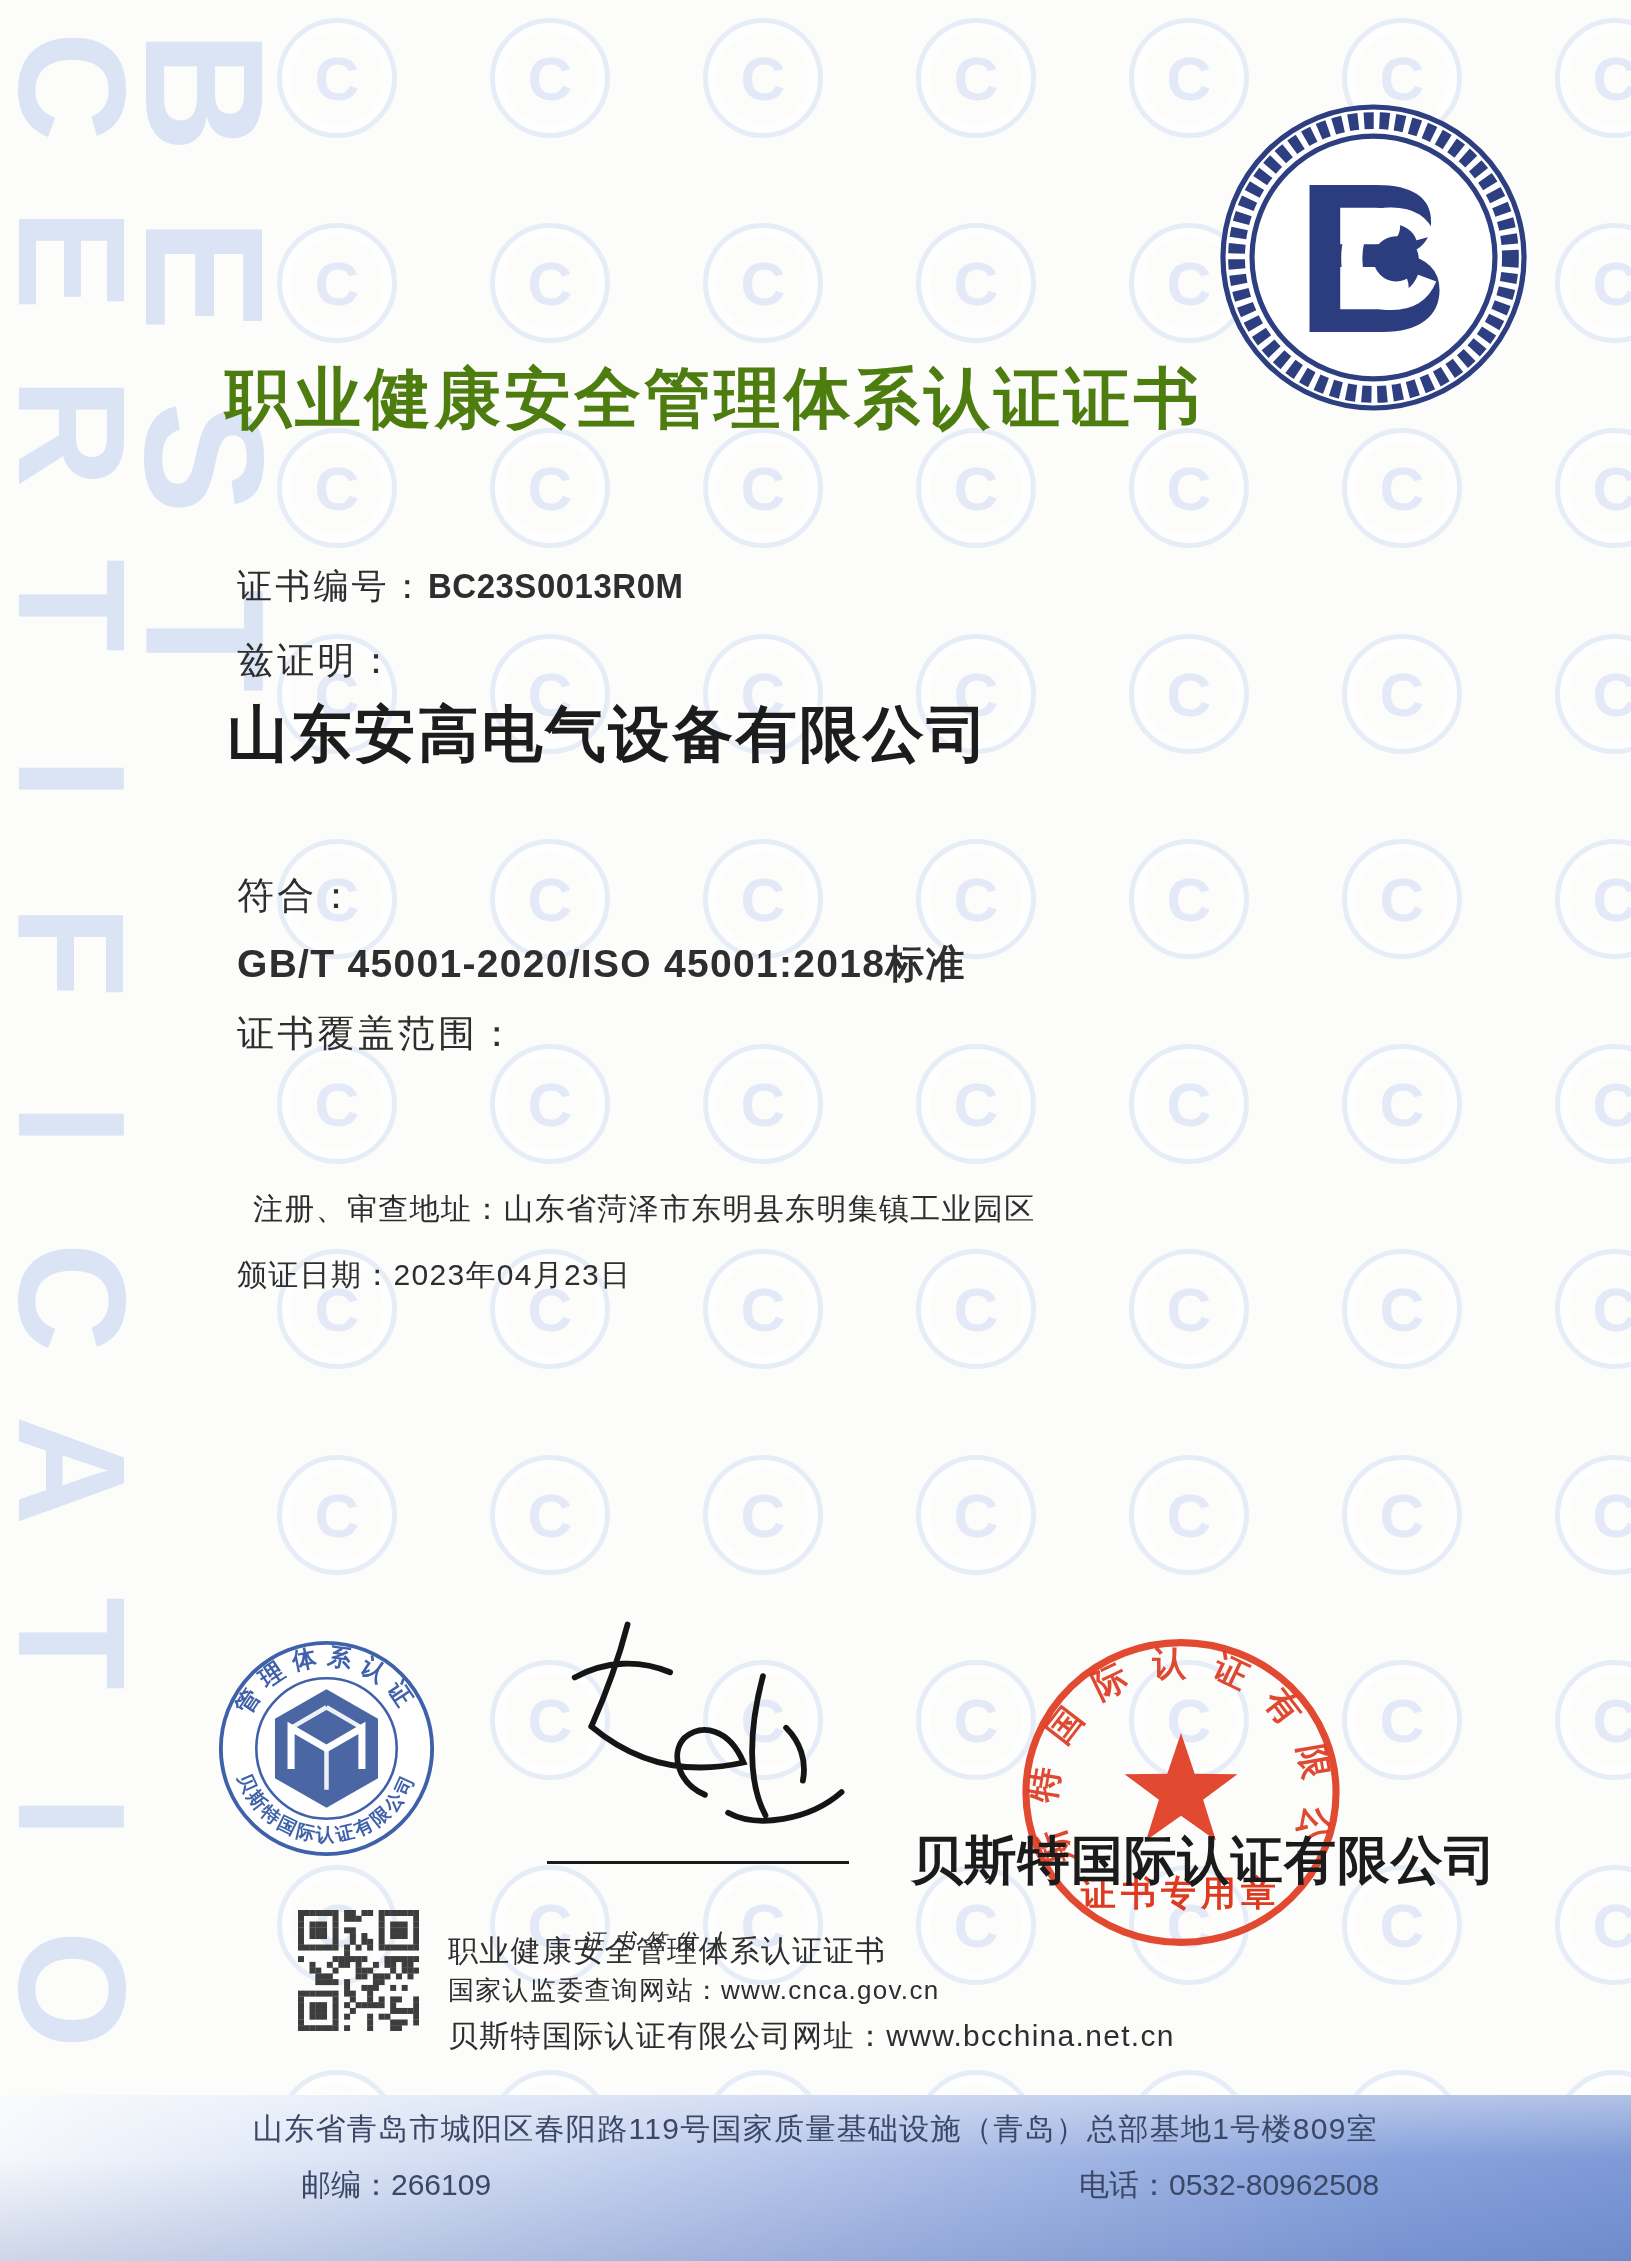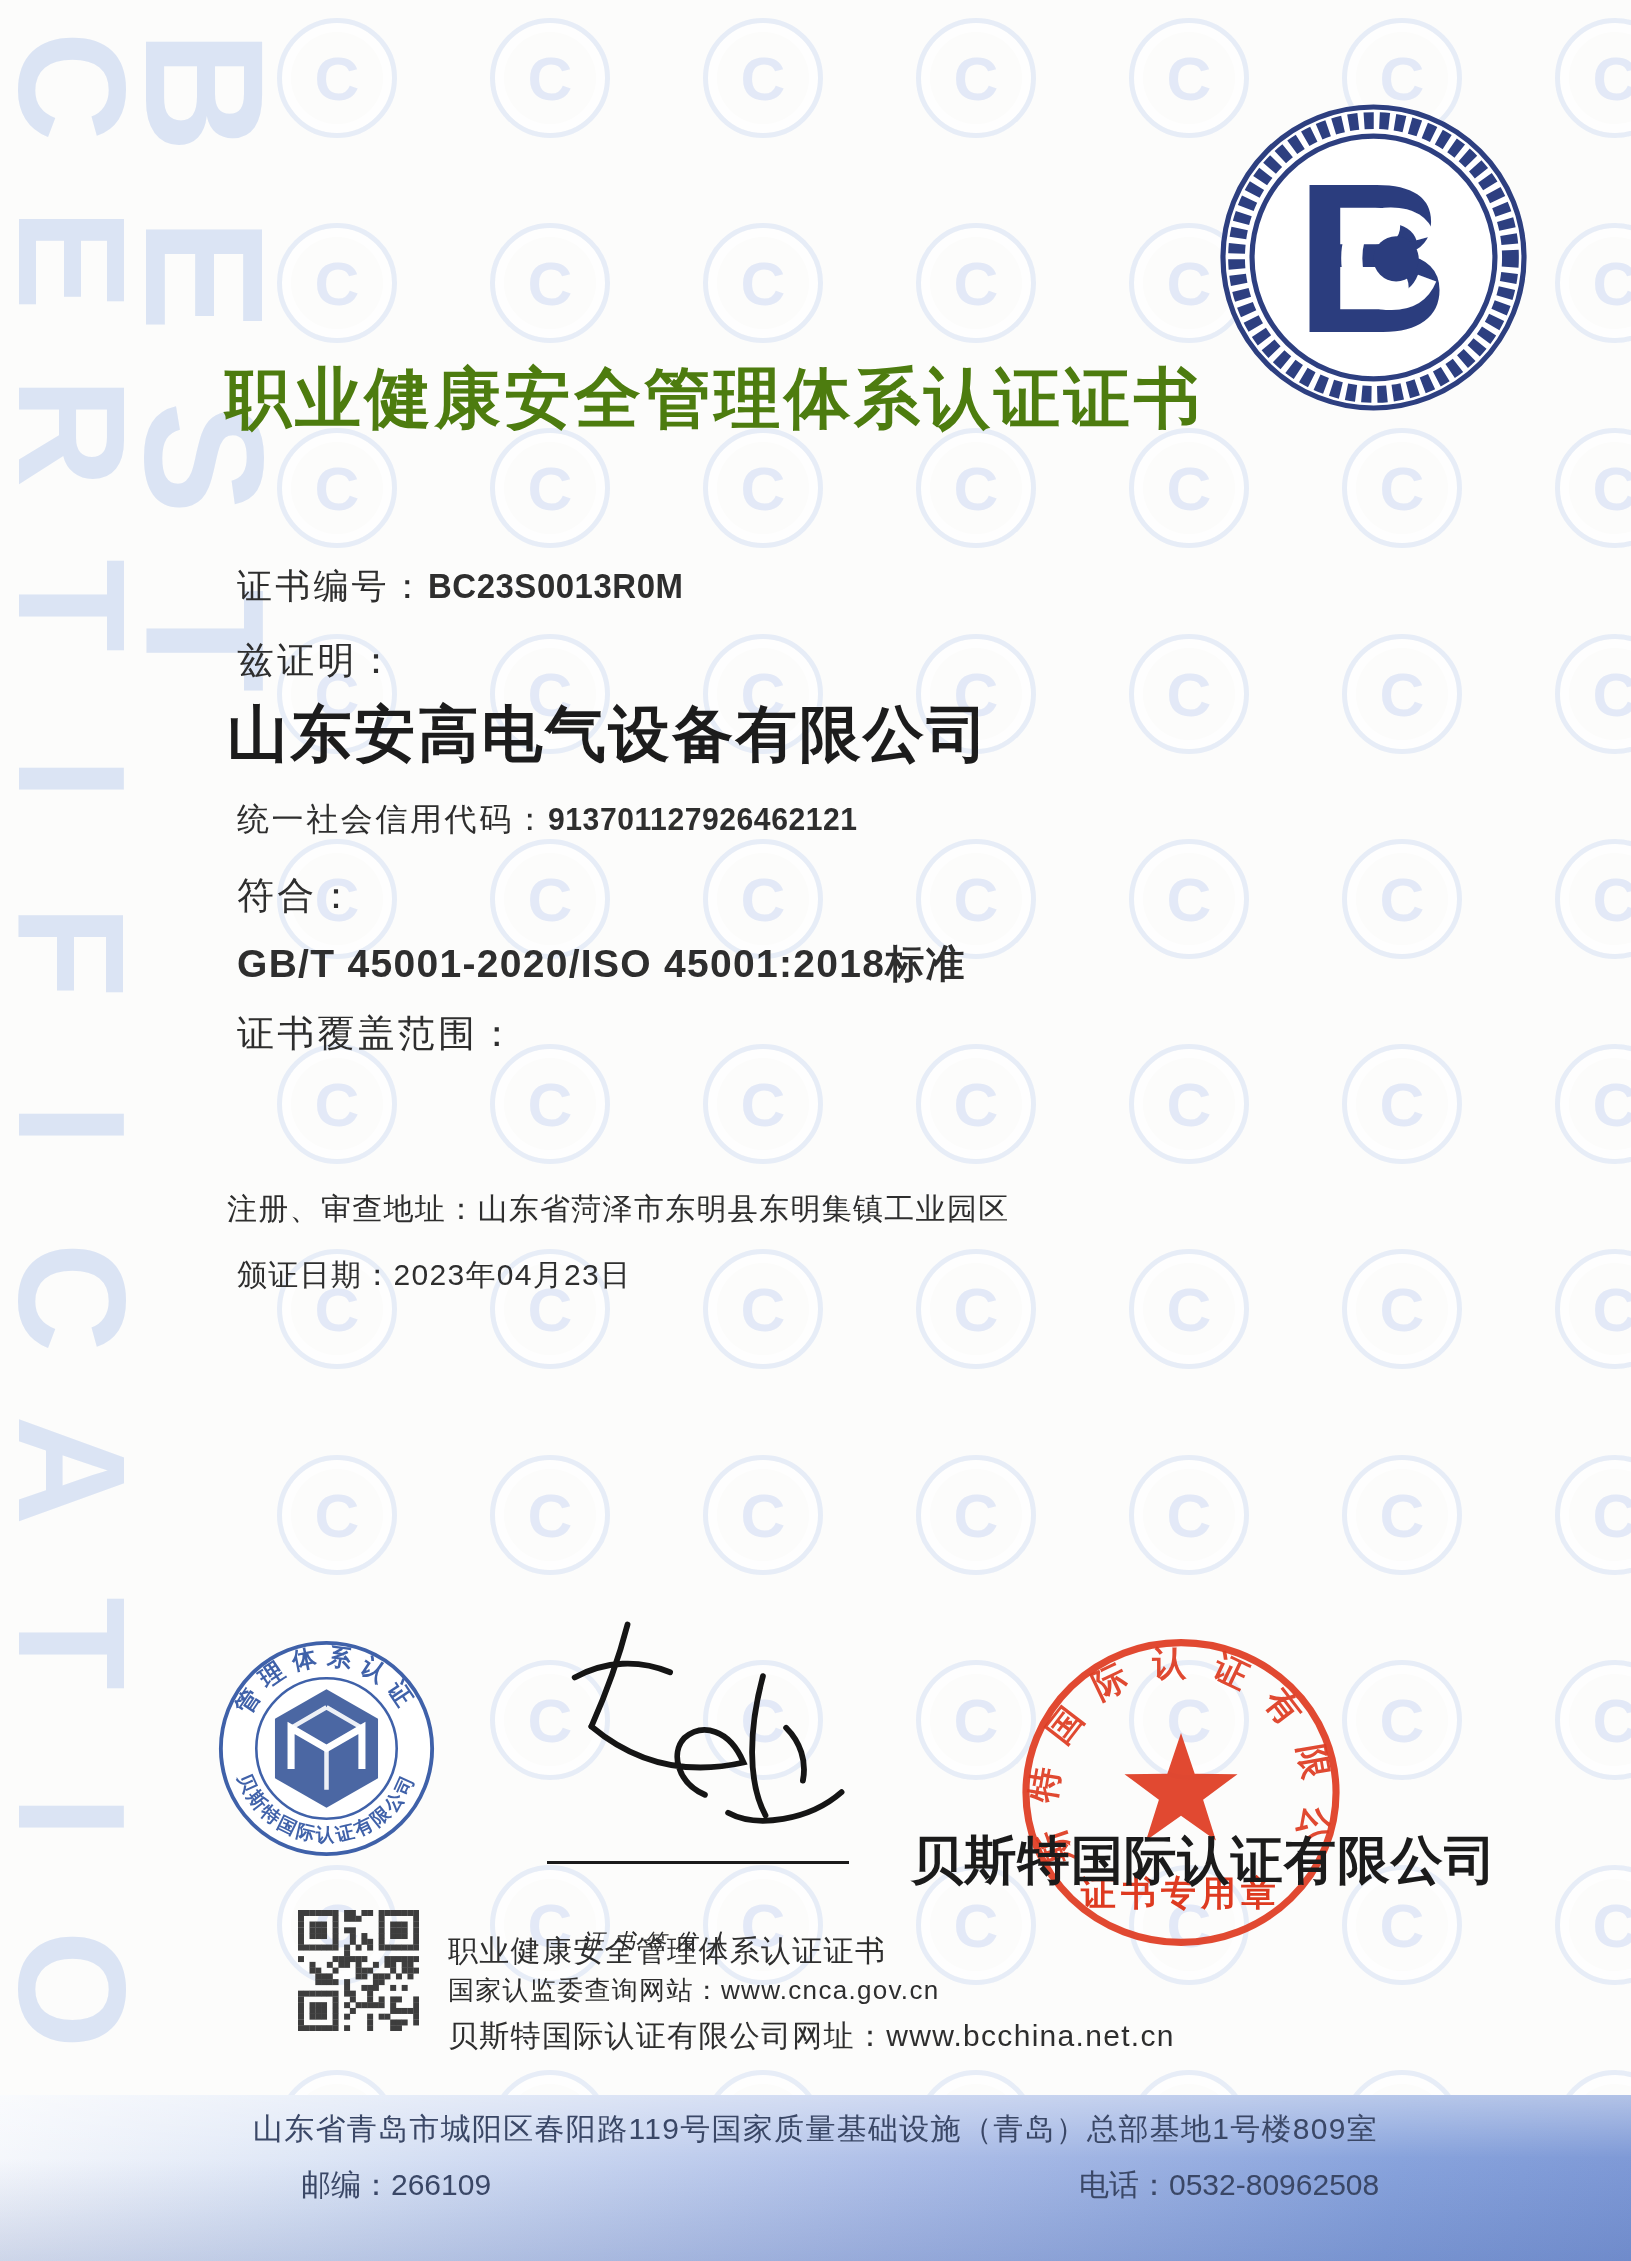--- a/index.html
+++ b/index.html
@@ -162,32 +162,29 @@
   <h1 class="abs title" style="margin:0">职业健康安全管理体系认证证书</h1>
 
   <div class="abs line" style="left:237px;top:563px;font-size:35px;letter-spacing:3.2px">
     <span>证书编号：</span><span class="code">BC23S0013R0M</span>
   </div>
 
   <div class="abs line" style="left:237px;top:636px;font-size:37px;letter-spacing:3.2px">兹证明：</div>
 
   <div class="abs line company">山东安高电气设备有限公司</div>
 
-  <div class="abs line" style="left:237px;top:798px;font-size:32px;letter-spacing:2.6px">
-    <span>统一社会信用代码：</span><span class="code">913701127926462121</span>
-  </div>
 
   <div class="abs line" style="left:237px;top:871px;font-size:37px;letter-spacing:3.2px">符合：</div>
 
   <div class="abs line" style="left:237px;top:937px;font-size:39px;font-weight:600;letter-spacing:1.3px">GB/T 45001-2020/ISO 45001:2018标准</div>
 
   <div class="abs line" style="left:237px;top:1009px;font-size:37px;letter-spacing:3.2px">证书覆盖范围：</div>
 
 
-  <div class="abs line" style="left:227px;top:1189px;font-size:30px;letter-spacing:1.3px">
+  <div class="abs line" style="left:253px;top:1189px;font-size:30px;letter-spacing:1.3px">
     <span>注册、审查地址：</span><span>山东省菏泽市东明县东明集镇工业园区</span>
   </div>
 
   <div class="abs line" style="left:237px;top:1255px;font-size:30px;letter-spacing:1.3px">
     <span>颁证日期：</span><span>2023年04月23日</span>
   </div>
 
 
   <svg class="abs" style="left:217px;top:1639px;z-index:2" width="219" height="219" viewBox="0 0 340 340">
     <defs>

